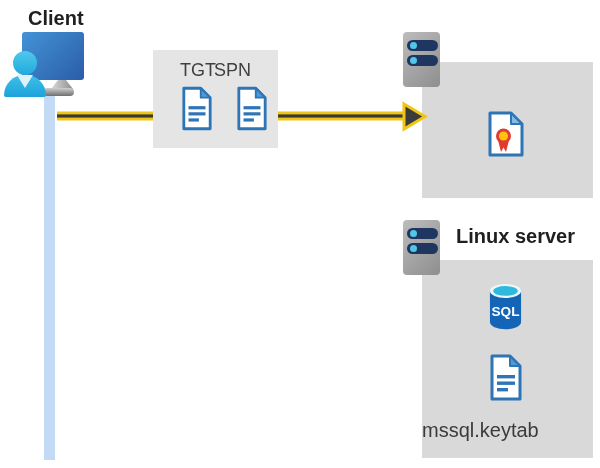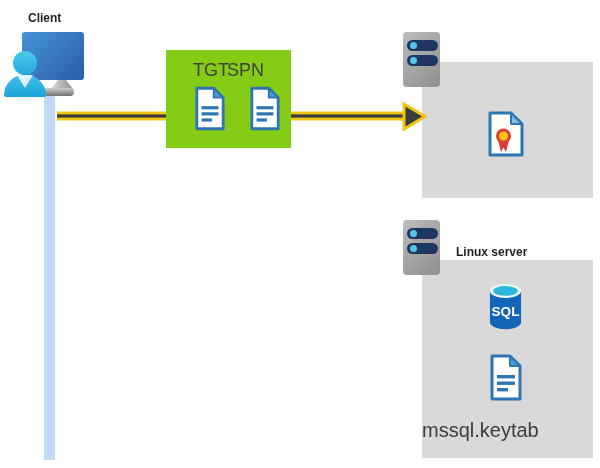--- a/index.html
+++ b/index.html
@@ -1,21 +1,21 @@
 <!DOCTYPE html>
 <html><head>
 <meta charset="utf-8">
 <style>
   html,body{margin:0;padding:0;background:#fff;}
   .stage{position:relative;width:600px;height:468px;background:#ffffff;overflow:hidden;
          font-family:"Liberation Sans",sans-serif;}
   .abs{position:absolute;}
 
   
-  .title{font-weight:bold;font-size:12px;color:#1f1f1f;line-height:25px;}
+  .title{font-weight:bold;font-size:20px;color:#1f1f1f;line-height:25px;}
   .ticket-label{font-size:18px;color:#3f3f3f;}
   .keytab-label{font-size:20px;color:#3b3b3b;}
 
   
   .monitor{left:22px;top:32px;width:62px;height:48px;border-radius:3px;
            background:linear-gradient(135deg,#4493d6 0%,#2a5da8 100%);z-index:2;}
   .stand-neck{left:51px;top:80px;width:22px;height:9px;
               background:linear-gradient(90deg,#d9d9d9,#8f8f8f);
               clip-path:polygon(32% 0,68% 0,100% 100%,0 100%);z-index:2;}
   .stand-base{left:43px;top:88px;width:31px;height:8px;border-radius:4px;
@@ -27,39 +27,39 @@
   .person-collar{left:17px;top:75px;width:16px;height:13px;background:#dff2fb;
                  clip-path:polygon(0 0,100% 0,50% 100%);z-index:4;}
 
   
   .conn-line{left:44px;top:95px;width:11px;height:365px;background:#c3daf5;z-index:1;}
 
   
   .arrow-svg{left:0;top:0;width:600px;height:468px;z-index:5;pointer-events:none;}
 
   
-  .ticket-box{left:166px;top:50px;width:125px;height:98px;background:#84cc16;z-index:6;}
+  .ticket-box{left:153px;top:50px;width:125px;height:98px;background:#e5e5e5;z-index:6;}
 
   
   .gray-box{background:#d9d9d9;z-index:2;}
   .dc-box{left:422px;top:62px;width:171px;height:136px;}
   .linux-box{left:422px;top:260px;width:171px;height:198px;}
 
   
   .server{width:37px;height:55px;border-radius:4px;z-index:4;
           background:linear-gradient(135deg,#bcbcbc 0%,#8e8e8e 100%);}
   .server .pill{position:absolute;left:4px;width:31px;height:11px;border-radius:6px;background:#1f3660;}
   .server .pill::before{content:"";position:absolute;left:3px;top:2px;width:7px;height:7px;
                         border-radius:50%;background:#52c6e8;}
   .server .p1{top:8px;} .server .p2{top:23px;}
   .dc-server{left:403px;top:32px;}
   .linux-server{left:403px;top:220px;}
 
   .dc-title{left:456px;top:2px;width:132px;}
-  .linux-title{left:456px;top:240px;white-space:nowrap;}
+  .linux-title{left:456px;top:224px;white-space:nowrap;}
   .client-title{left:28px;top:6px;white-space:nowrap;}
   .keytab-text{left:422px;top:419px;width:203px;}
 </style>
 </head>
 <body>
 
 <div class="stage">
 
   <div class="abs title client-title">Client</div>
   <div class="abs monitor"></div>

